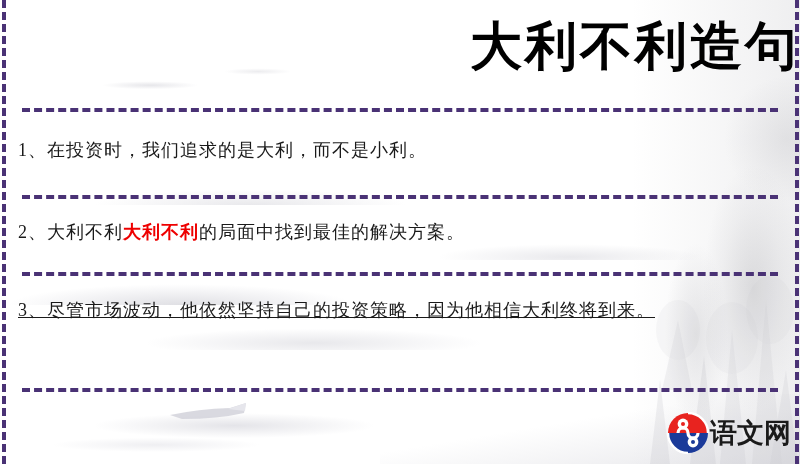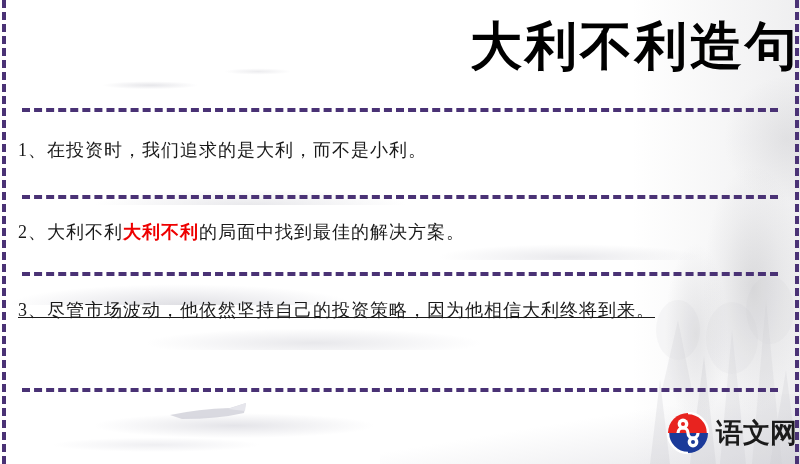--- a/index.html
+++ b/index.html
@@ -162,21 +162,20 @@
   }
 
   
   .logo {
     position: absolute;
     left: 666px;
     top: 410px;
     height: 46px;
     display: flex;
     align-items: center;
-    gap: 6px;
     z-index: 5;
   }
   .logo-mark { width: 44px; height: 44px; display: block; }
   .logo-text {
     font-family: "Liberation Serif", "DejaVu Serif", serif;
     font-weight: bold;
     font-size: 27px;
     line-height: 30px;
     color: #1a1a1a;
     letter-spacing: 0px;

